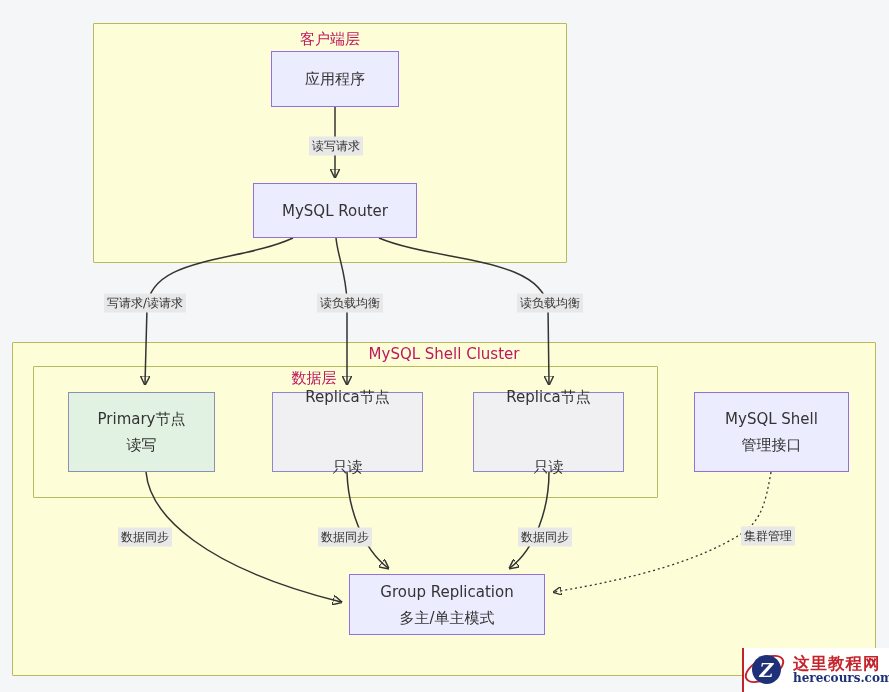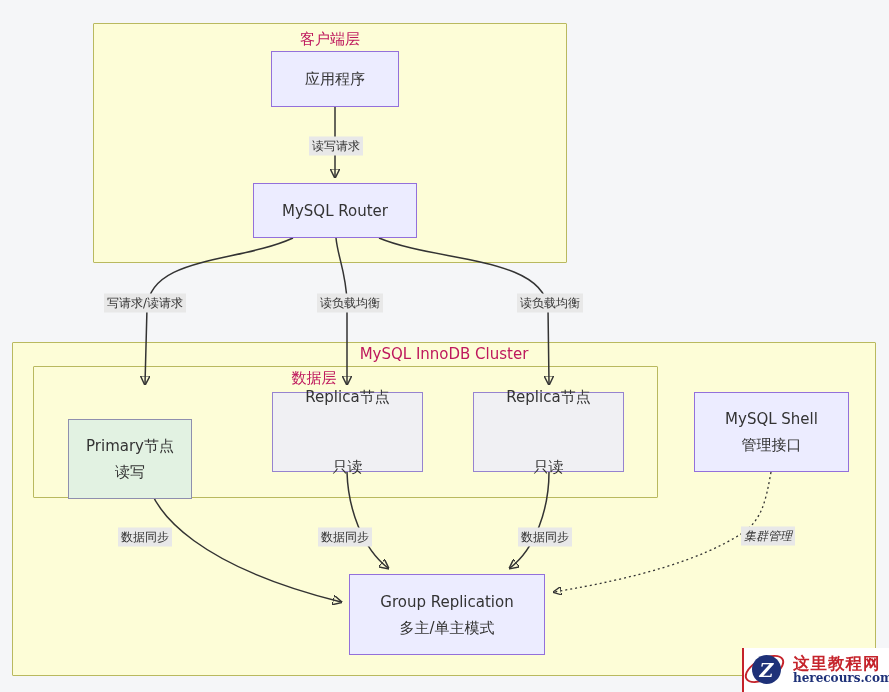--- a/index.html
+++ b/index.html
@@ -74,21 +74,21 @@
 </style>
 </head>
 <body>
 
 <div class="stage">
 
   <div class="cluster" style="left:93px;top:23px;width:474px;height:240px;"></div>
   <div class="cluster-title" style="top:30px;left:93px;width:474px;">客户端层</div>
 
   <div class="cluster" style="left:12px;top:342px;width:864px;height:334px;"></div>
-  <div class="cluster-title" style="top:345px;left:12px;width:864px;">MySQL InnoDB Cluster</div>
+  <div class="cluster-title" style="top:345px;left:12px;width:864px;">MySQL Shell Cluster</div>
 
   <div class="cluster" style="left:33px;top:366px;width:625px;height:132px;"></div>
   <div class="cluster-title" style="top:369px;left:33px;width:562px;text-align:center;">数据层</div>
 
   <svg class="edges" width="889" height="692" viewBox="0 0 889 692">
     <defs>
       <marker id="arrow" viewBox="0 0 10 10" refX="8.5" refY="5" markerWidth="6.5" markerHeight="6.5" orient="auto-start-reverse">
         <path d="M0,0 L10,5 L0,10 z" fill="#333333" stroke="none"></path>
       </marker>
     </defs>
@@ -103,53 +103,53 @@
   </svg>
 
   <div class="node" style="left:271px;top:51px;width:128px;height:56px;">
     <span>应用程序</span>
   </div>
 
   <div class="node" style="left:253px;top:183px;width:164px;height:55px;align-items:center;">
     <span>MySQL Router</span>
   </div>
 
-  <div class="node node--primary" style="left:68px;top:392px;width:124px;height:80px;margin-top:27px;">
+  <div class="node node--primary" style="left:68px;top:392px;width:147px;height:80px;">
     <span>Primary节点</span>
     <span>读写</span>
   </div>
 
   <div class="node node--replica" style="left:272px;top:392px;width:151px;height:80px;">
     <span>Replica节点</span>
     <span>只读</span>
   </div>
 
   <div class="node node--replica" style="left:473px;top:392px;width:151px;height:80px;">
     <span>Replica节点</span>
     <span>只读</span>
   </div>
 
   <div class="node" style="left:694px;top:392px;width:155px;height:80px;">
     <span>MySQL Shell</span>
     <span>管理接口</span>
   </div>
 
-  <div class="node" style="left:349px;top:574px;width:196px;height:81px;">
+  <div class="node" style="left:349px;top:574px;width:196px;height:61px;">
     <span>Group Replication</span>
     <span>多主/单主模式</span>
   </div>
 
   <div class="edge-label" style="left:336px;top:146px;">读写请求</div>
   <div class="edge-label" style="left:145px;top:303px;">写请求/读请求</div>
   <div class="edge-label" style="left:350px;top:303px;">读负载均衡</div>
   <div class="edge-label" style="left:550px;top:303px;">读负载均衡</div>
   <div class="edge-label" style="left:145px;top:537px;">数据同步</div>
   <div class="edge-label" style="left:345px;top:537px;">数据同步</div>
   <div class="edge-label" style="left:545px;top:537px;">数据同步</div>
-  <div class="edge-label" style="left:768px;top:536px;font-style:italic;">集群管理</div>
+  <div class="edge-label" style="left:768px;top:536px;">集群管理</div>
 
   <div class="watermark">
     <div class="logo-mark">
       <div class="logo-orbit"></div>
       <div class="logo-circle">
         <span>Z</span>
       </div>
     </div>
     <div class="wm-text">
       <span class="wm-site">这里教程网</span>

